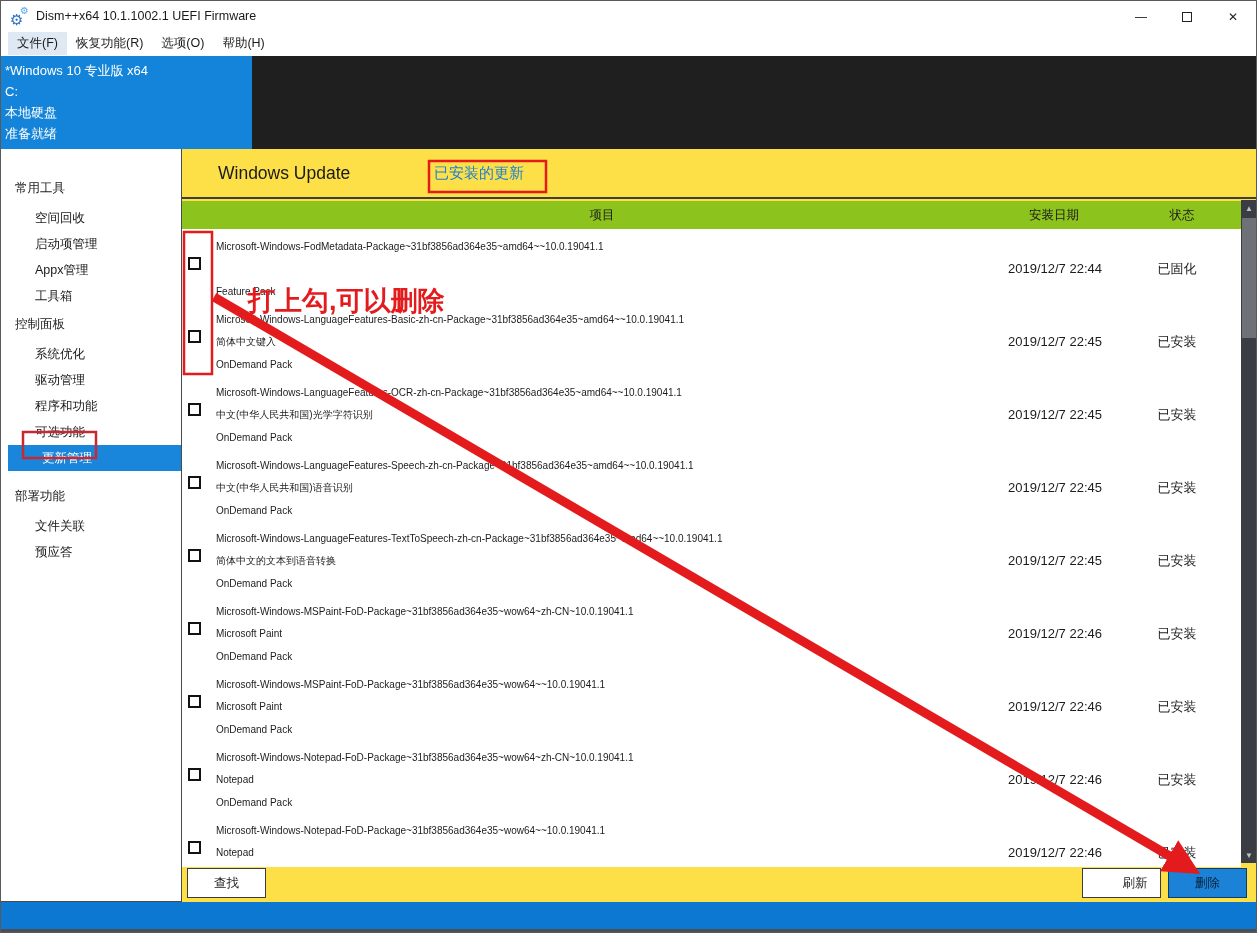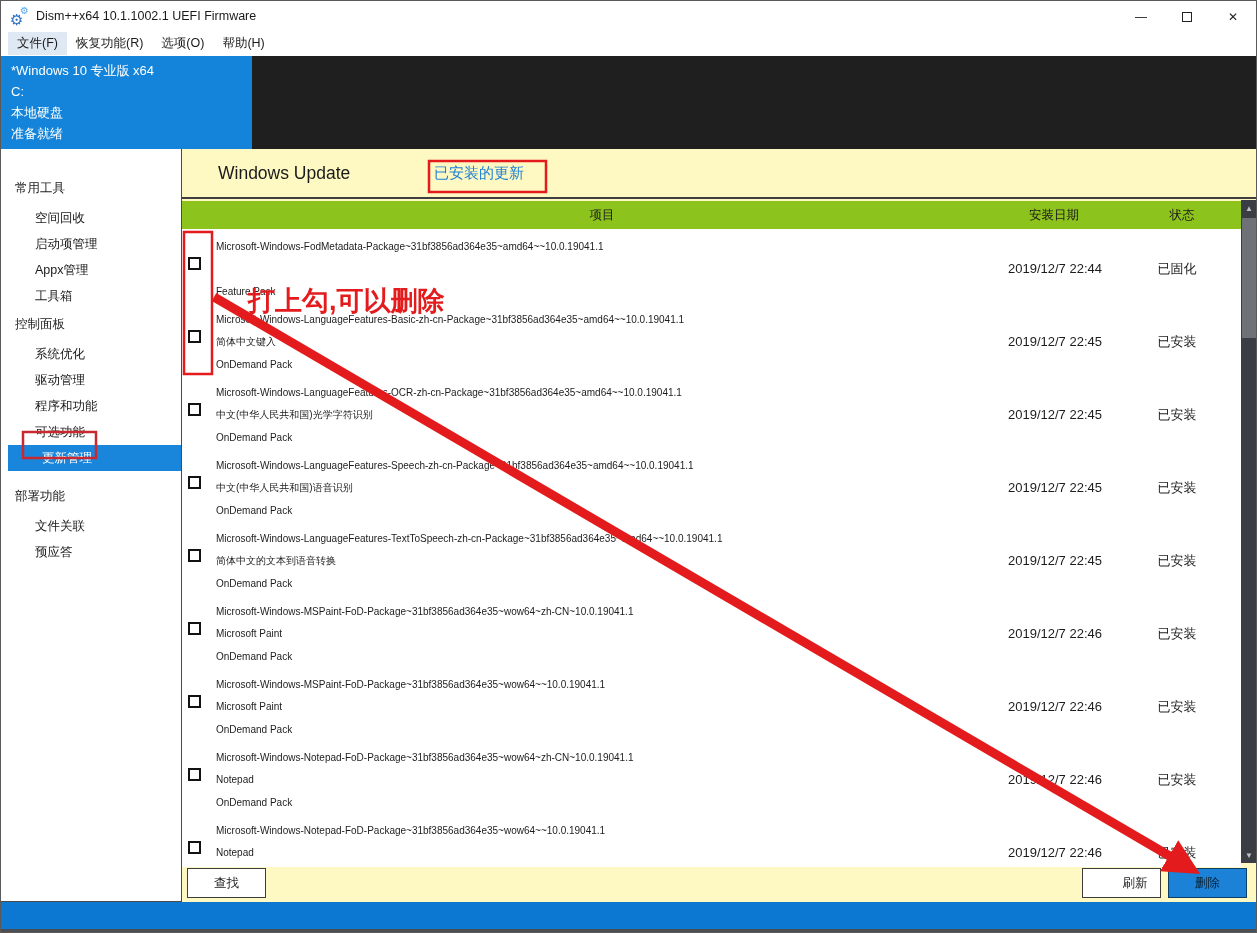--- a/index.html
+++ b/index.html
@@ -21,34 +21,34 @@
 
   
   .menubar{ position:absolute; left:0; top:31px; width:100%; height:24px; background:#fff;
             display:flex; align-items:flex-start; padding-left:7px; }
   .menu-item{ padding:3px 9px; font-size:12.5px; color:#1a1a1a; }
   .menu-item.hl{ background:#dfe9f3; }
 
   
   .banner-dark{ position:absolute; left:0; top:55px; width:100%; height:93px; background:#1f1f1f; }
   .banner-blue{ position:absolute; left:0; top:55px; width:251px; height:93px; background:#1384d9;
-                color:#fff; padding:4px 0 0 10px; }
+                color:#fff; padding:4px 0 0 4px; }
   .banner-line{ height:21px; line-height:21px; font-size:13px; white-space:nowrap; }
 
   
   .sidebar{ position:absolute; left:0; top:148px; width:181px; height:753px; background:#fff;
             border-right:1px solid #4a4a4a; border-bottom:1px solid #4a4a4a; padding-top:24px; }
   .sb-group{ height:26px; line-height:26px; padding-left:14px; font-size:12.5px; color:#1a1a1a; margin-top:2px; }
   .sb-group.g2{ margin-top:2px; } .sb-group.g3{ margin-top:12px; }
   .sb-items{ margin-top:4px; }
   .sb-item{ height:26px; line-height:26px; padding-left:34px; font-size:12.5px; color:#1a1a1a; cursor:default; }
   .sb-item.selected{ background:#1a86db; color:#fff; margin-left:7px; }
 
   
-  .content{ position:absolute; left:181px; top:148px; width:1076px; height:753px; background:#fef9c3; }
+  .content{ position:absolute; left:181px; top:148px; width:1076px; height:753px; background:#fde047; }
   .content-header{ position:absolute; left:0; top:0; width:100%; height:50px;
                    border-bottom:2px solid #3f3f3f; }
   .page-title{ position:absolute; left:36px; top:0; height:50px; line-height:48px;
                font-size:17.5px; color:#1a1a1a; }
   .installed-link{ position:absolute; left:252px; top:0; height:50px; line-height:48px;
                    font-size:15px; color:#1b7fd6; cursor:pointer; }
 
   .table-header{ position:absolute; left:0; top:52px; width:1059px; height:28px; background:#8dc31d; }
   .th{ position:absolute; top:0; height:28px; line-height:28px; font-size:12.5px; color:#1b1b1b; text-align:center; }
   .th-item{ left:0; width:840px; }

